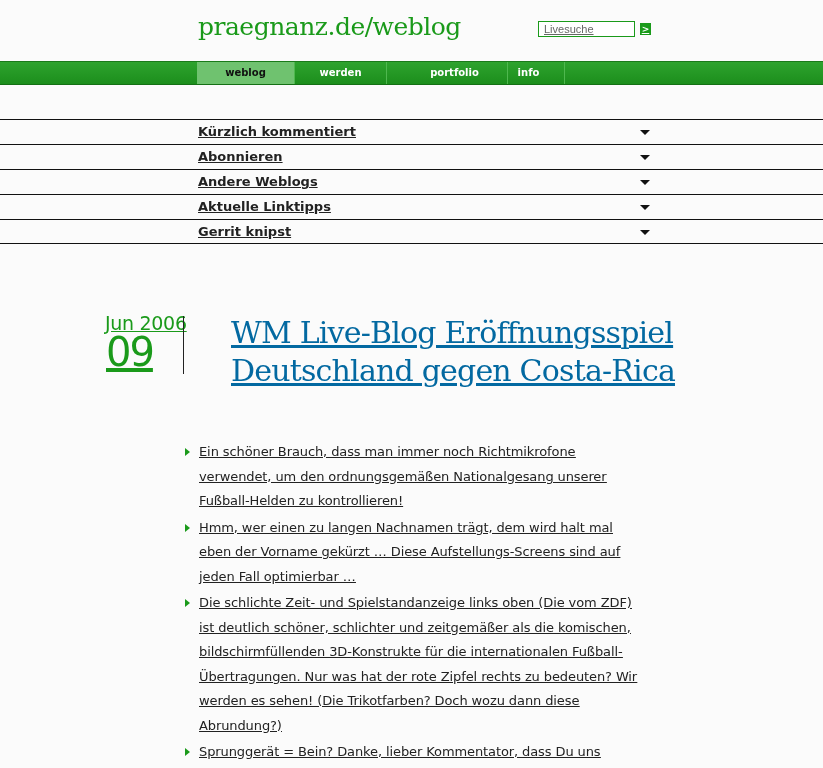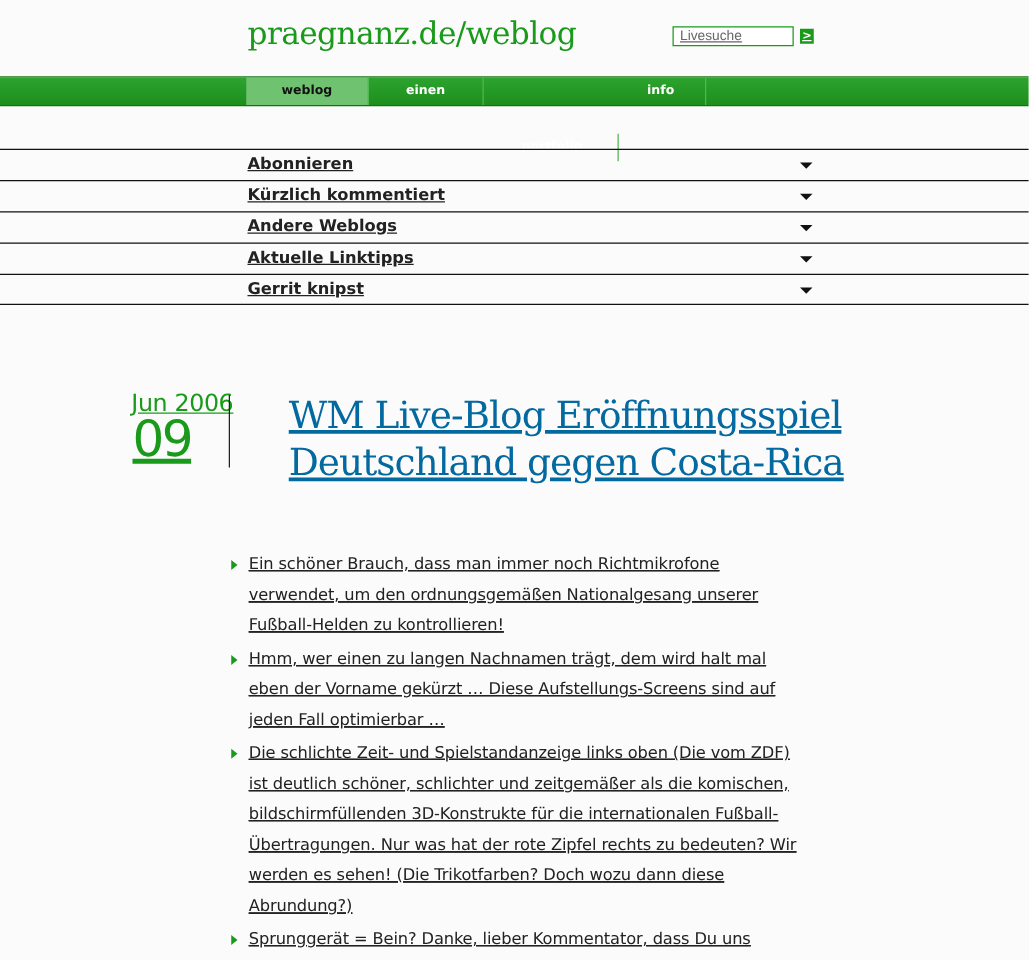--- a/index.html
+++ b/index.html
@@ -96,32 +96,32 @@
 
 <a class="site-title">praegnanz.de/weblog</a>
 
 <form class="search-form">
   <input class="search-input" type="text" value="Livesuche" style="">
   <button class="search-go">&gt;</button>
 </form>
 
 <nav class="navbar">
   <a class="nav-tab active" style="left:197px;width:98px;">weblog</a>
-  <a class="nav-tab" style="left:295px;width:92px;">einen</a>
-  <a class="nav-tab" style="left:389px;width:106px;margin-top:45px;">portfolio</a>
+  <a class="nav-tab" style="left:295px;width:92px;">werden</a>
+  <a class="nav-tab" style="left:402px;width:106px;">portfolio</a>
   <a class="nav-tab" style="left:493px;width:72px;">info</a>
 </nav>
 
 <div class="sidebar">
   <div class="side-row">
-    <span class="side-label">Abonnieren</span>
+    <span class="side-label">Kürzlich kommentiert</span>
     <span class="side-arrow"></span>
   </div>
   <div class="side-row">
-    <span class="side-label">Kürzlich kommentiert</span>
+    <span class="side-label">Abonnieren</span>
     <span class="side-arrow"></span>
   </div>
   <div class="side-row">
     <span class="side-label">Andere Weblogs</span>
     <span class="side-arrow"></span>
   </div>
   <div class="side-row">
     <span class="side-label">Aktuelle Linktipps</span>
     <span class="side-arrow"></span>
   </div>

